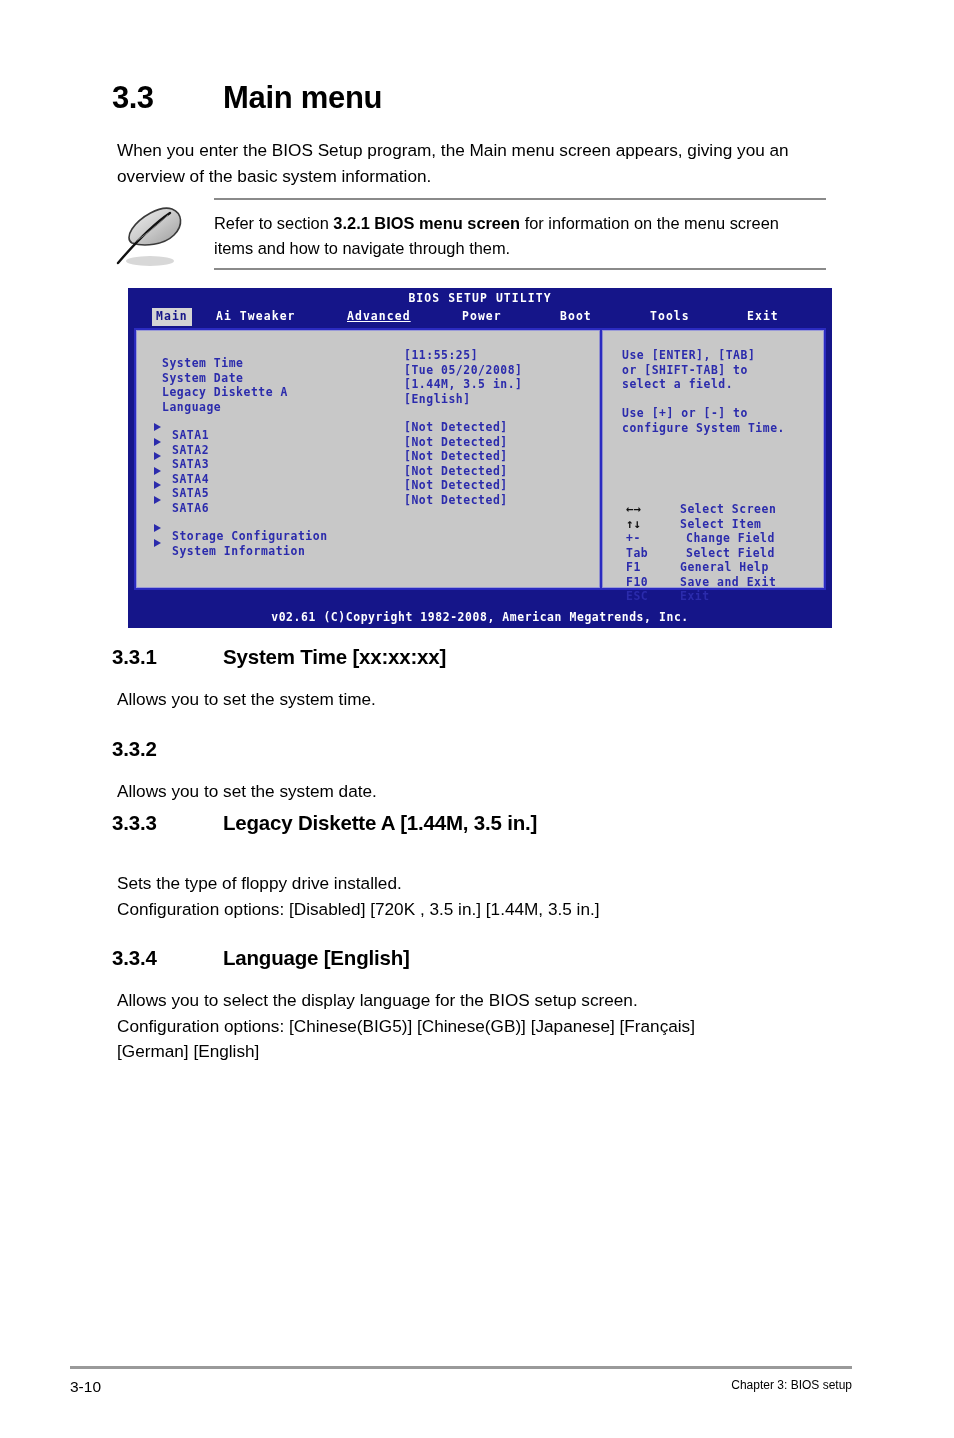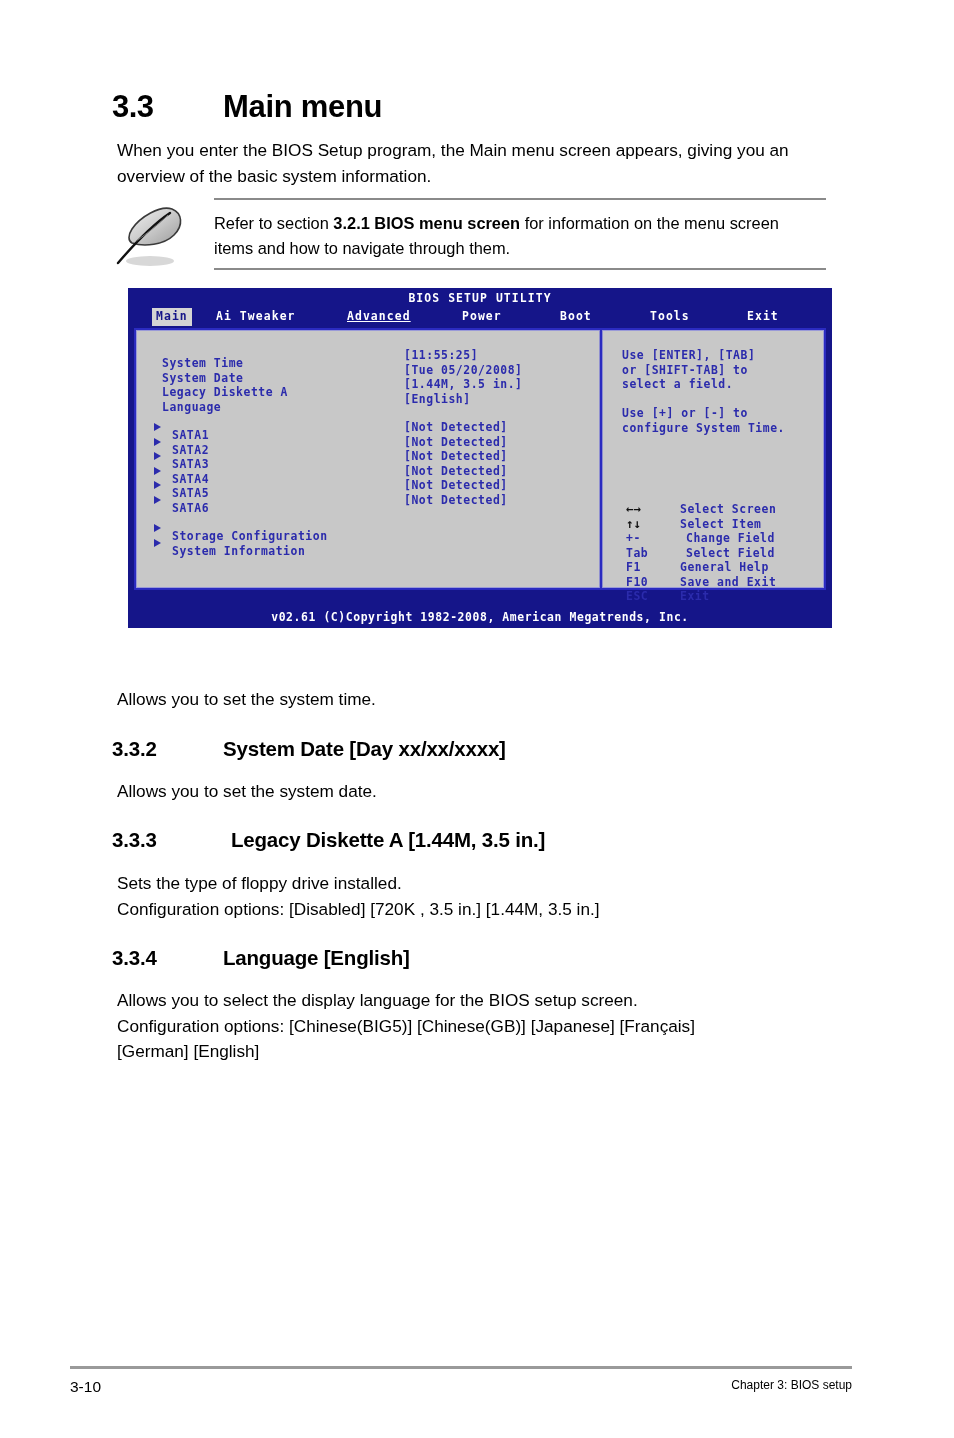--- a/index.html
+++ b/index.html
@@ -37,21 +37,20 @@
     font-size: 31px;
     font-weight: bold;
     letter-spacing: -0.5px;
     width: 111px;
     flex: 0 0 111px;
   }
   .h1-title {
     font-size: 31px;
     font-weight: bold;
     letter-spacing: -0.3px;
-    margin-top: 9px;
   }
 
   
   .intro {
     position: absolute;
     left: 117px;
     top: 137px;
     width: 706px;
     font-size: 17.2px;
     line-height: 26px;
@@ -404,29 +403,32 @@
           <div class="navrow" style="top: 259px;">
             <span class="navkey">ESC</span>
             <span class="navdesc">Exit</span>
           </div>
         </div>
     </div>
 
     <div class="bios-footer">v02.61 (C)Copyright 1982-2008, American Megatrends, Inc.</div>
   </div>
 
+  <div class="h2" style="top:645px;">
+    <span class="h2-num">3.3.1</span>
+    <span class="h2-title">System Time [xx:xx:xx]</span>
+  </div>
   <div class="para" style="top:687px;">Allows you to set the system time.</div>
 
   <div class="h2" style="top:737px;">
     <span class="h2-num">3.3.2</span>
-    <span class="h2-title">System Date [Day xx/xx/xxxx]</span>
   </div>
   <div class="para" style="top:779px;">Allows you to set the system date.</div>
 
-  <div class="h2" style="top:828px;gap:8px;">
+  <div class="h2" style="top:811px;">
     <span class="h2-num">3.3.3</span>
     <span class="h2-title">Legacy Diskette A [1.44M, 3.5 in.]</span>
   </div>
   <div class="para" style="top:871px; white-space: pre-line;">Sets the type of floppy drive installed.
 Configuration options: [Disabled] [720K , 3.5 in.] [1.44M, 3.5 in.]</div>
 
   <div class="h2" style="top:946px;">
     <span class="h2-num">3.3.4</span>
     <span class="h2-title">Language [English]</span>
   </div>

